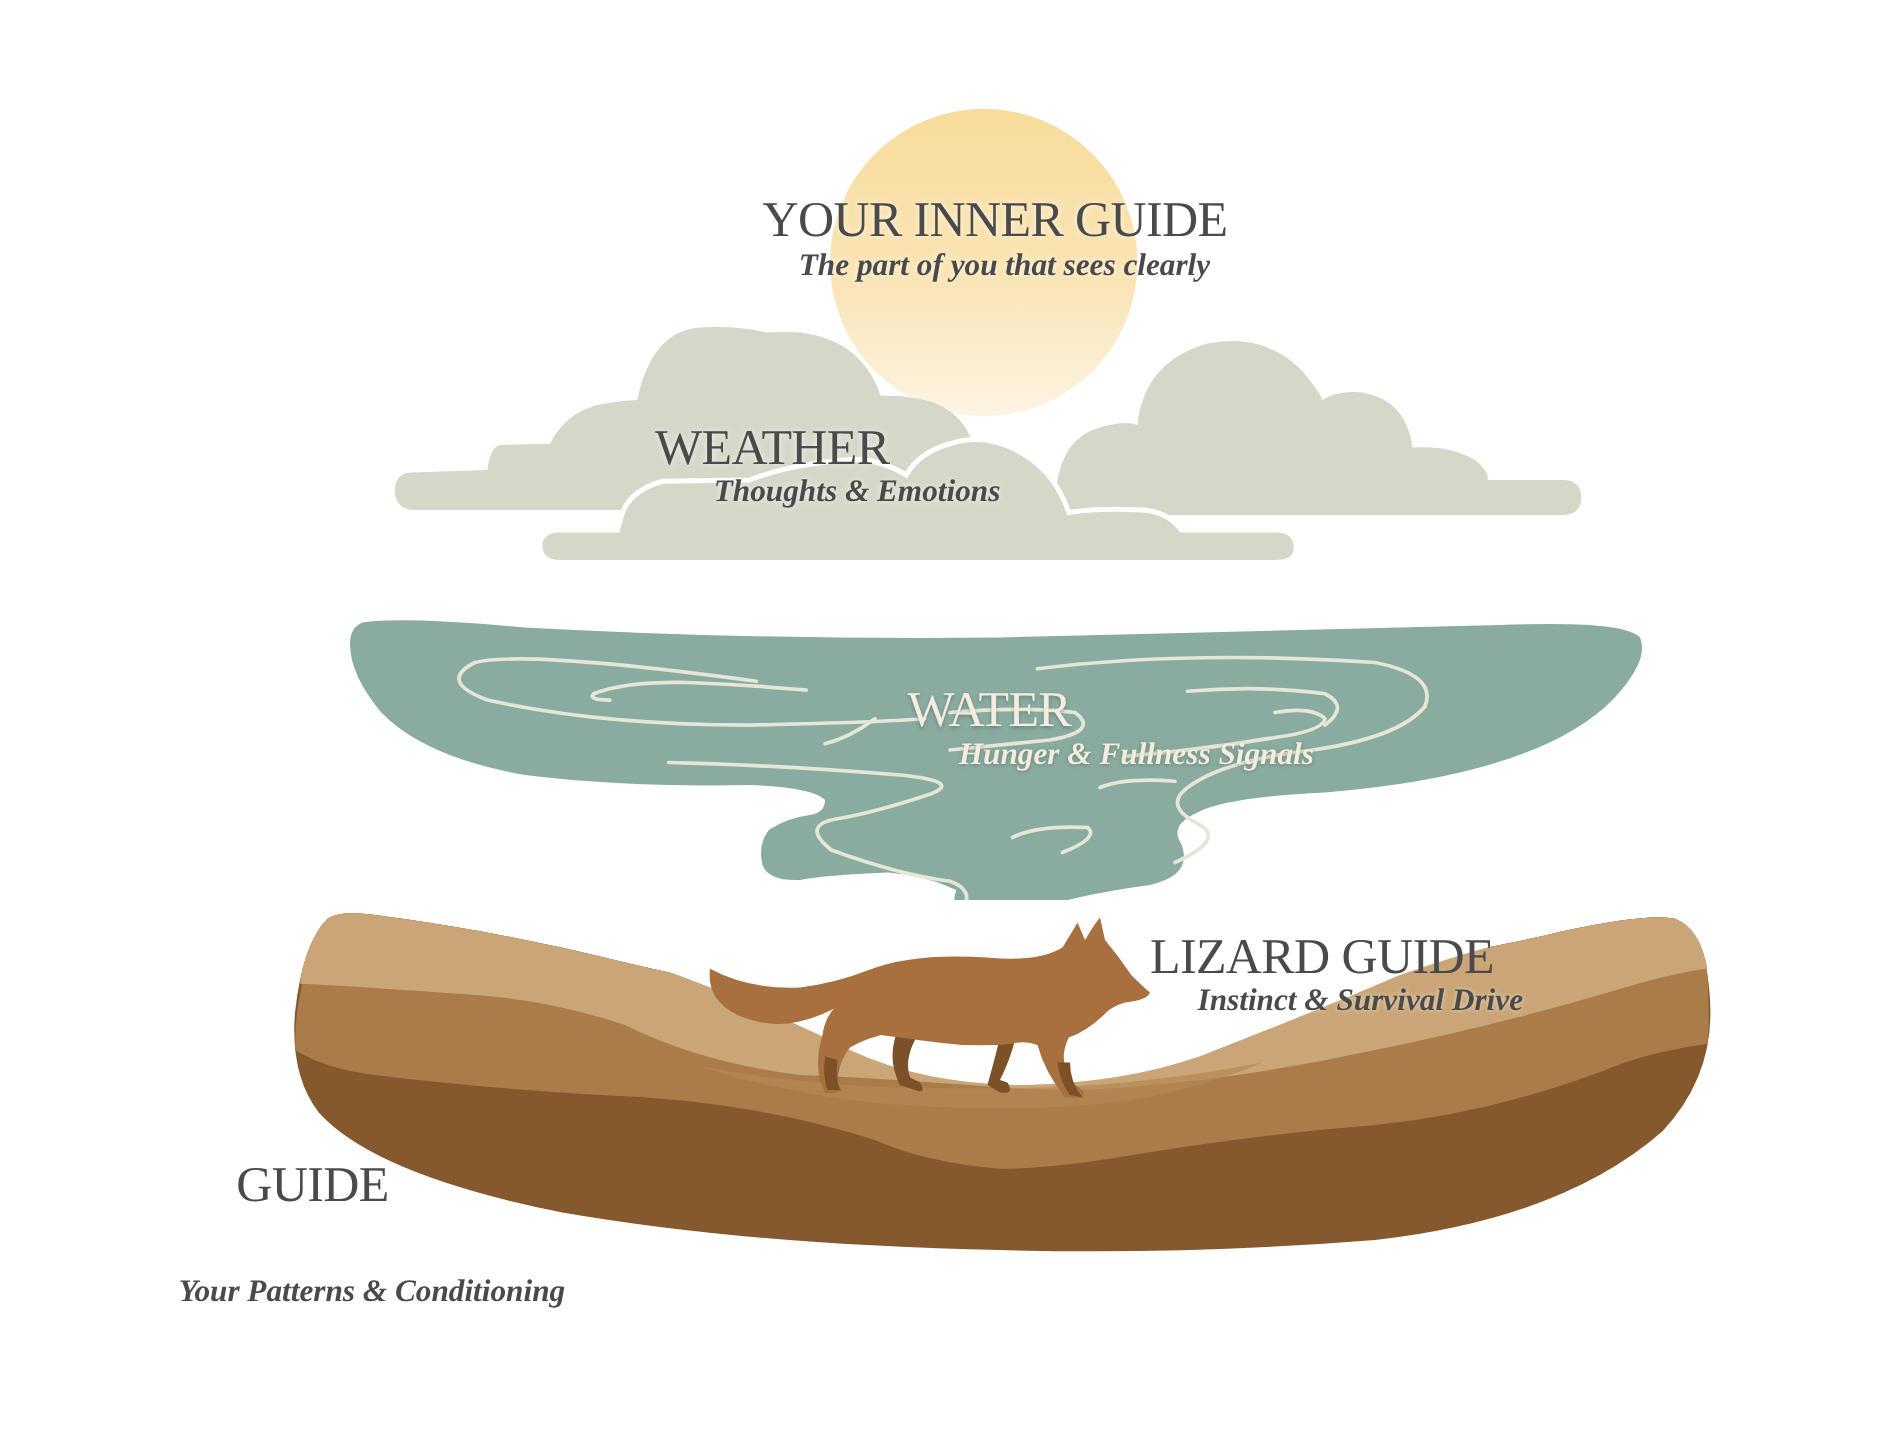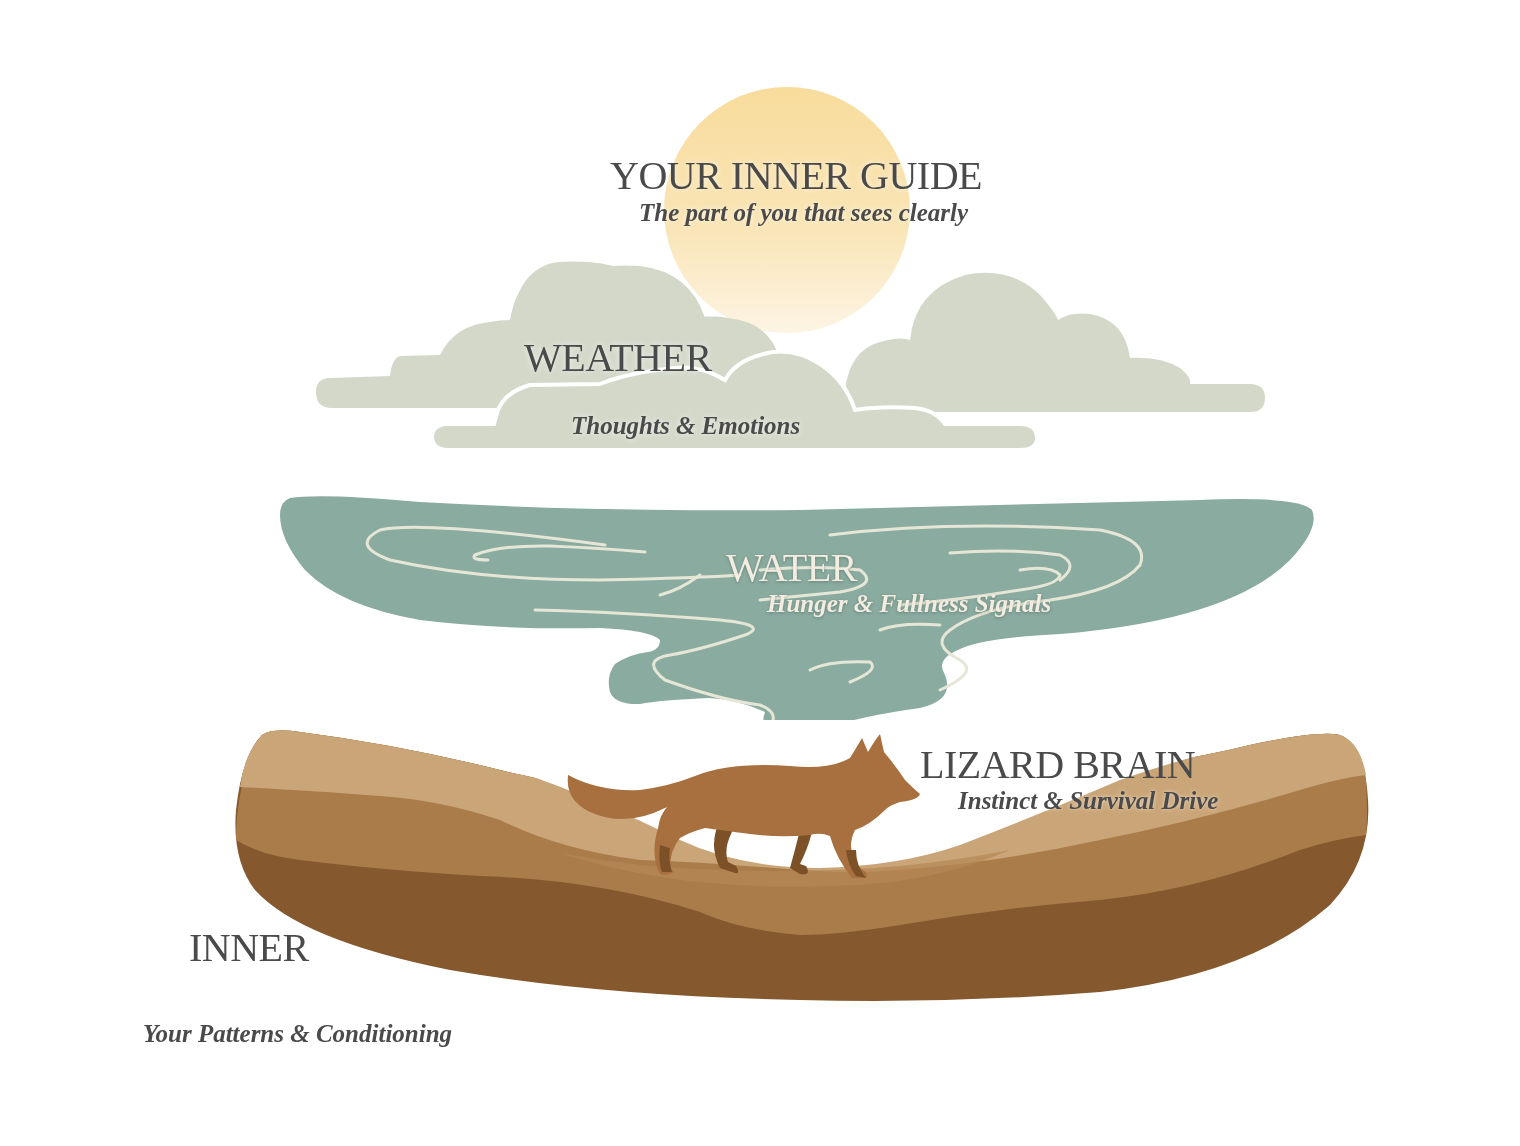--- a/index.html
+++ b/index.html
@@ -39,21 +39,21 @@
       font-style: italic;
       font-size: 25px;
       line-height: 1;
     }
     .on-light { text-shadow: 0 0 6px rgba(255,255,255,0.75); }
     .on-water { color: #f3ece0; text-shadow: 0 1px 3px rgba(60,80,75,0.45); }
 
     #guide-title { left: 610px; top: 156px; }
     #guide-sub   { left: 639px; top: 200px; }
     #weather-title { left: 524px; top: 338px; text-align: center; }
-    #weather-sub   { left: 571px; top: 381px; margin-top: 32px; }
+    #weather-sub   { left: 571px; top: 381px; }
     #water-title { left: 726px; top: 548px; }
     #water-sub   { left: 767px; top: 591px; }
     #lizard-title { left: 920px; top: 745px; }
     #lizard-sub   { left: 958px; top: 788px; text-shadow: 0 0 4px rgba(255,255,255,0.6); }
     #soil-title { left: 189px; top: 928px; }
     #soil-sub   { left: 143px; top: 981px; margin-top: 40px; }
   </style>
 </head>
 <body>
 
@@ -281,18 +281,18 @@
   
   <div class="label title on-light" id="guide-title">YOUR INNER GUIDE</div>
   <div class="label sub on-light" id="guide-sub">The part of you that sees clearly</div>
 
   <div class="label title on-light" id="weather-title">WEATHER</div>
   <div class="label sub on-light" id="weather-sub">Thoughts &amp; Emotions</div>
 
   <div class="label title on-water" id="water-title">WATER</div>
   <div class="label sub on-water" id="water-sub">Hunger &amp; Fullness Signals</div>
 
-  <div class="label title" id="lizard-title">LIZARD BRAIN</div>
+  <div class="label title" id="lizard-title">LIZARD GUIDE</div>
   <div class="label sub" id="lizard-sub">Instinct &amp; Survival Drive</div>
 
-  <div class="label title" id="soil-title">INNER</div>
+  <div class="label title" id="soil-title">GUIDE</div>
   <div class="label sub" id="soil-sub">Your Patterns &amp; Conditioning</div>
 </div>
 
 </body></html>

